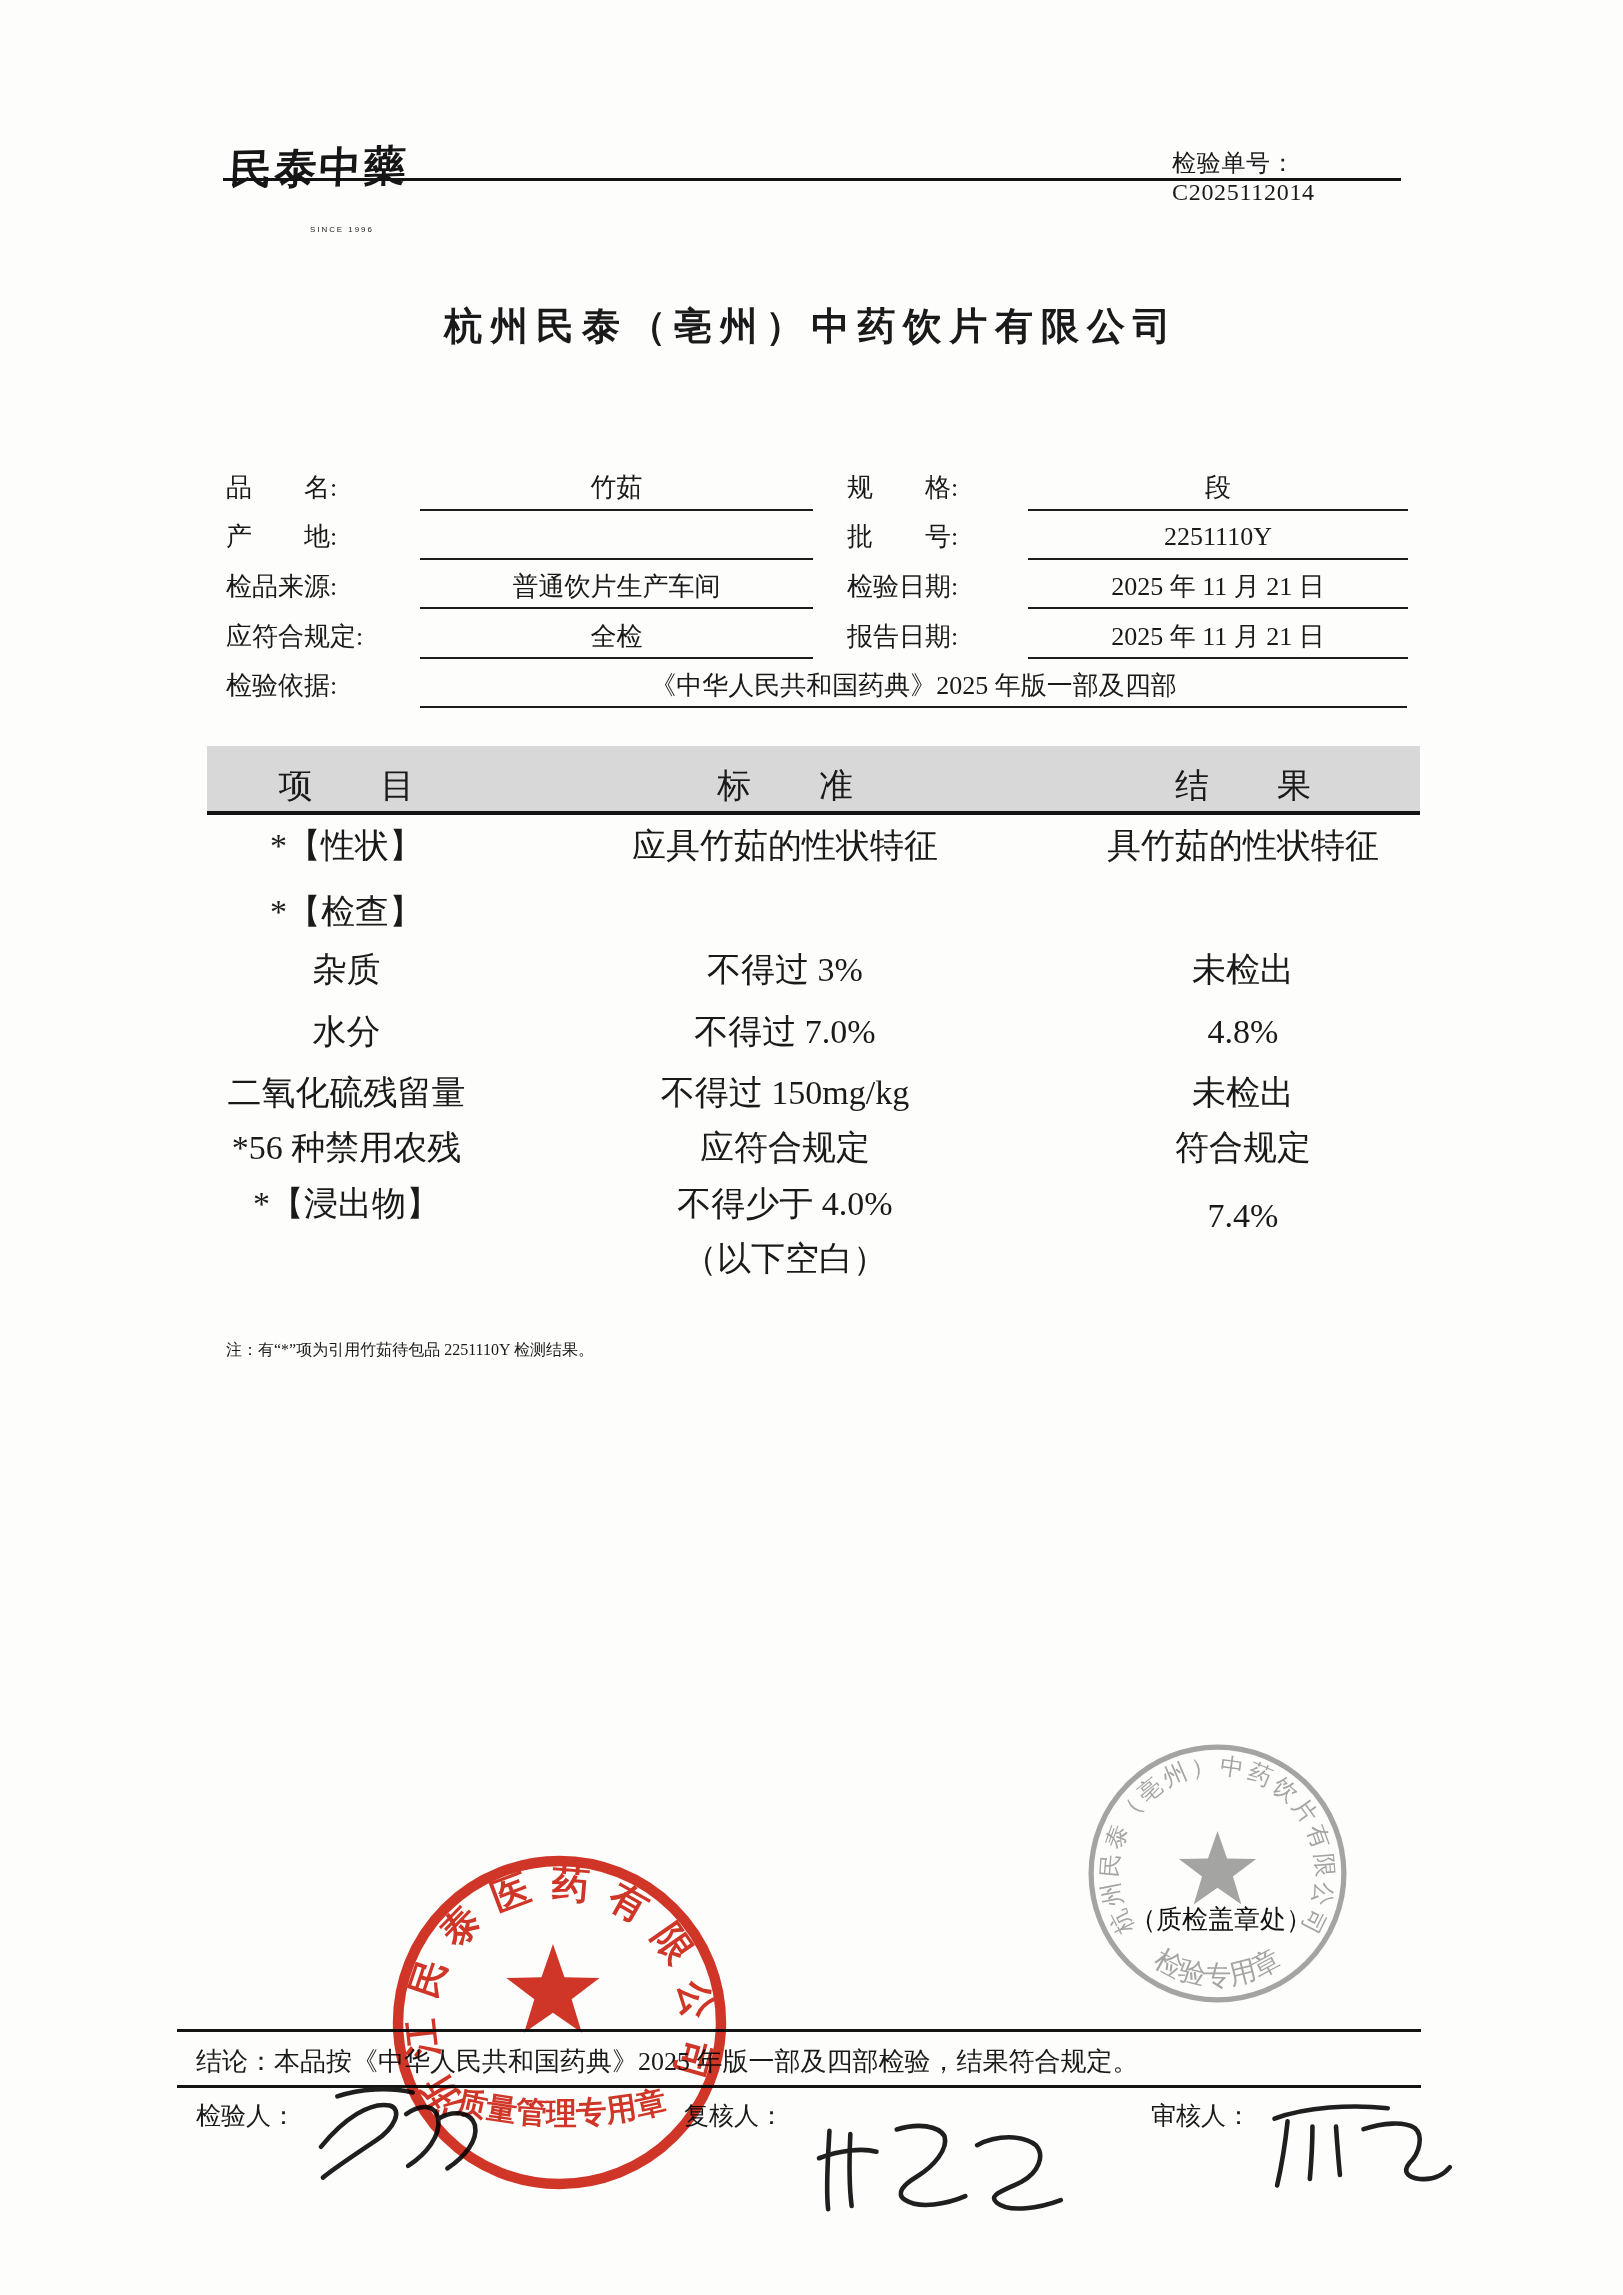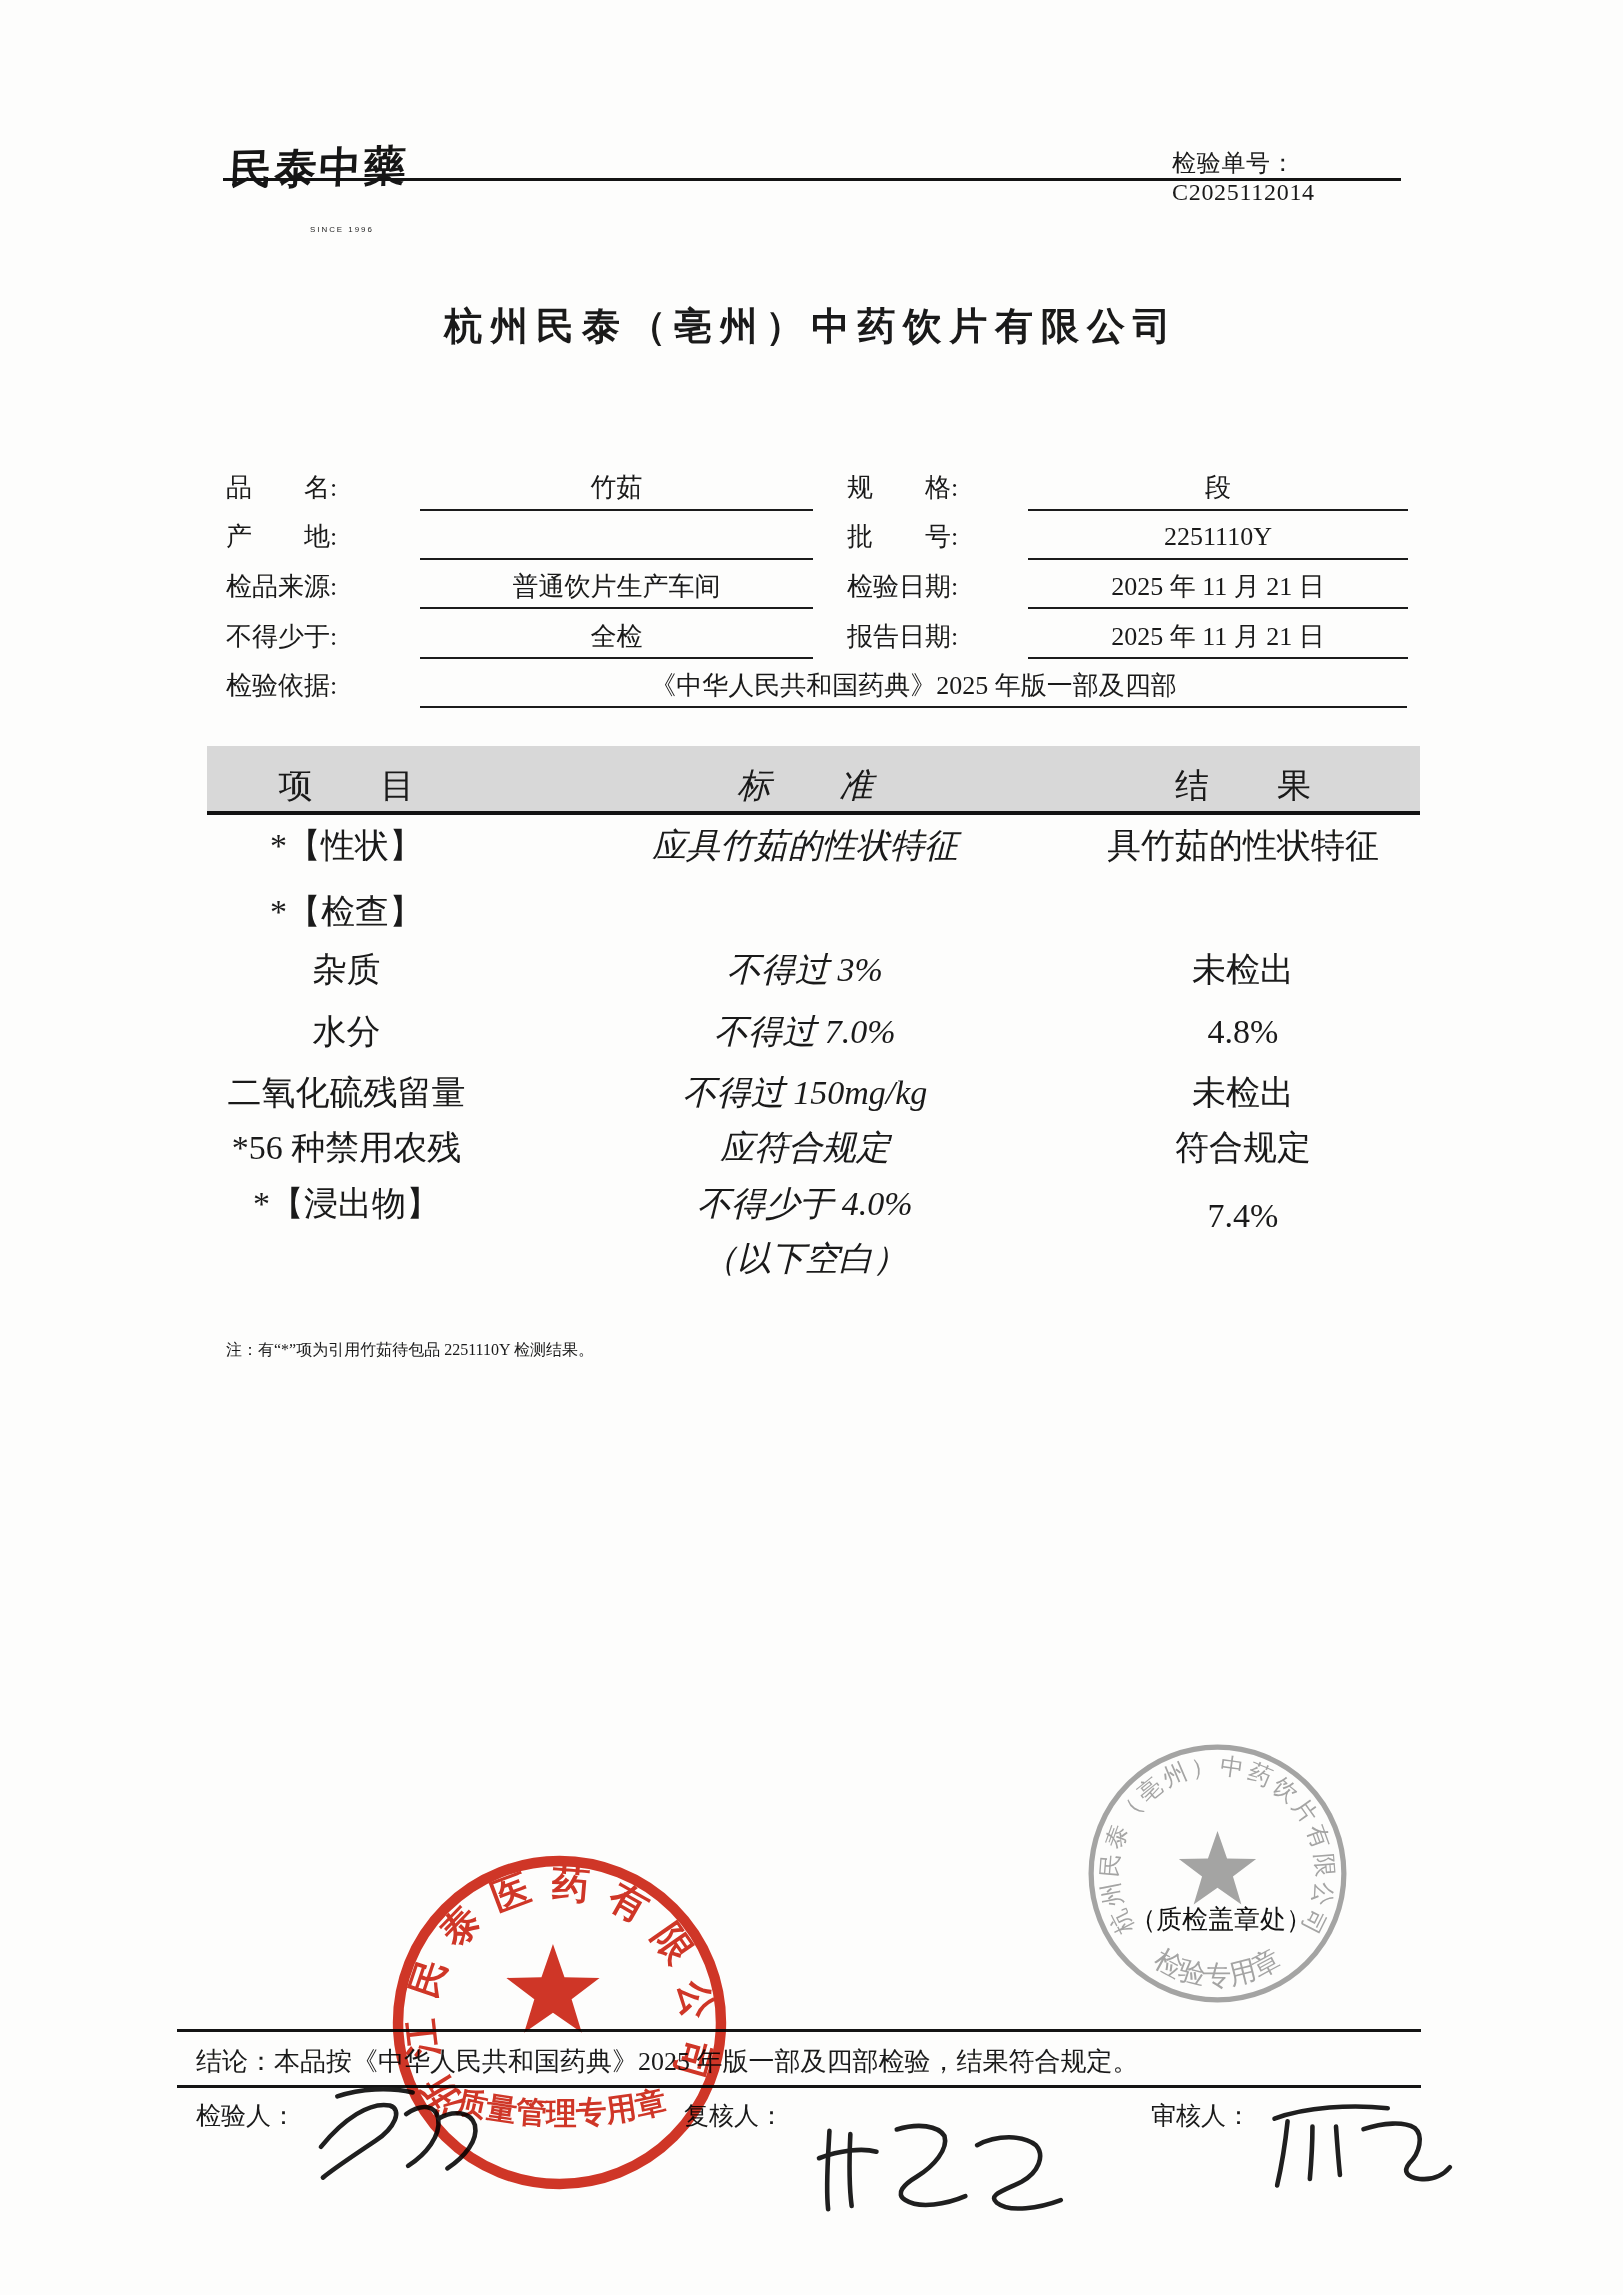--- a/index.html
+++ b/index.html
@@ -48,21 +48,21 @@
   .r-value{left:1028px;width:380px;}
   .basis-value{left:420px;width:987px;}
   .frow{height:39px;line-height:39px;}
   .uline{height:2px;background:#1c1c1c;}
   .band{
     left:207px;top:746px;width:1213px;height:65px;
     background:#d8d8d8;border-bottom:4.6px solid #121212;
   }
   .th,.td{font-size:34px;line-height:42px;text-align:center;white-space:pre;}
   .c1{left:209px;width:275px;}
-  .c2{left:530px;width:550px;font-style:italic;}
+  .c2{left:510px;width:550px;}
   .c3{left:1073px;width:340px;}
   .note{
     left:226px;top:1329px;width:1047px;
     font-size:16px;line-height:42px;
   }
   .qc-place{
     left:1103px;top:1902px;width:236px;
     text-align:center;font-size:26px;color:#111;
   }
   .conclusion{
@@ -100,21 +100,21 @@
   <div class="abs uline" style="left:420px;top:558px;width:393px;"></div>
   <div class="abs uline" style="left:1028px;top:558px;width:380px;"></div>
 
   <div class="abs frow flabel l-label" style="top:567px;">检品来源:</div>
   <div class="abs frow fvalue l-value" style="top:567px;">普通饮片生产车间</div>
   <div class="abs frow flabel r-label" style="top:567px;">检验日期:</div>
   <div class="abs frow fvalue r-value" style="top:567px;">2025 年 11 月 21 日</div>
   <div class="abs uline" style="left:420px;top:607px;width:393px;"></div>
   <div class="abs uline" style="left:1028px;top:607px;width:380px;"></div>
 
-  <div class="abs frow flabel l-label" style="top:617px;">不得少于:</div>
+  <div class="abs frow flabel l-label" style="top:617px;">应符合规定:</div>
   <div class="abs frow fvalue l-value" style="top:617px;">全检</div>
   <div class="abs frow flabel r-label" style="top:617px;">报告日期:</div>
   <div class="abs frow fvalue r-value" style="top:617px;">2025 年 11 月 21 日</div>
   <div class="abs uline" style="left:420px;top:657px;width:393px;"></div>
   <div class="abs uline" style="left:1028px;top:657px;width:380px;"></div>
 
   <div class="abs frow flabel l-label" style="top:666px;">检验依据:</div>
   <div class="abs frow fvalue basis-value" style="top:666px;">《中华人民共和国药典》2025 年版一部及四部</div>
   <div class="abs uline" style="left:420px;top:706px;width:987px;"></div>
 

